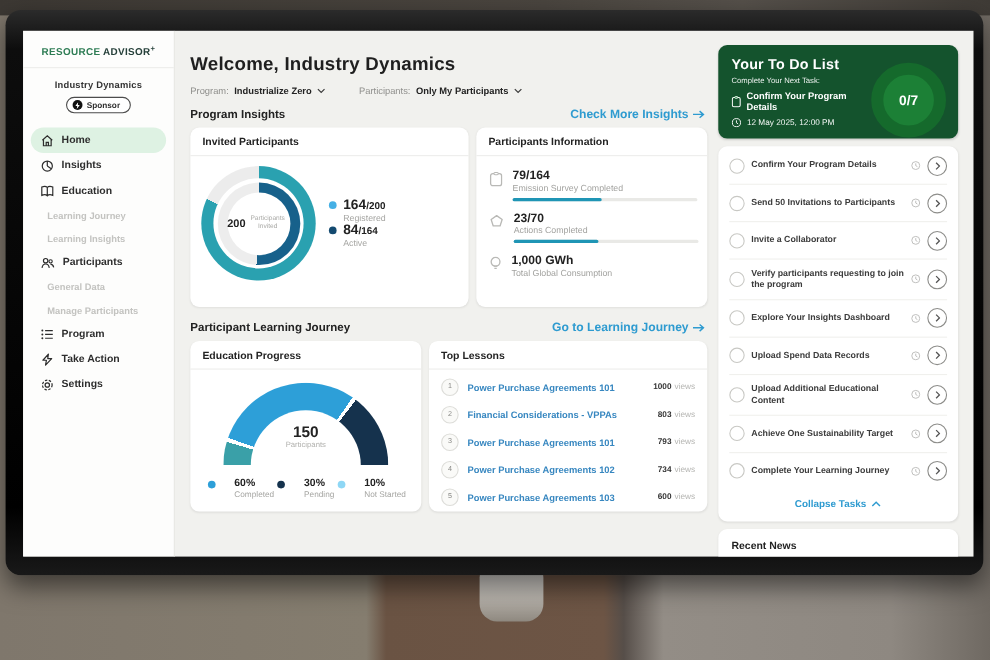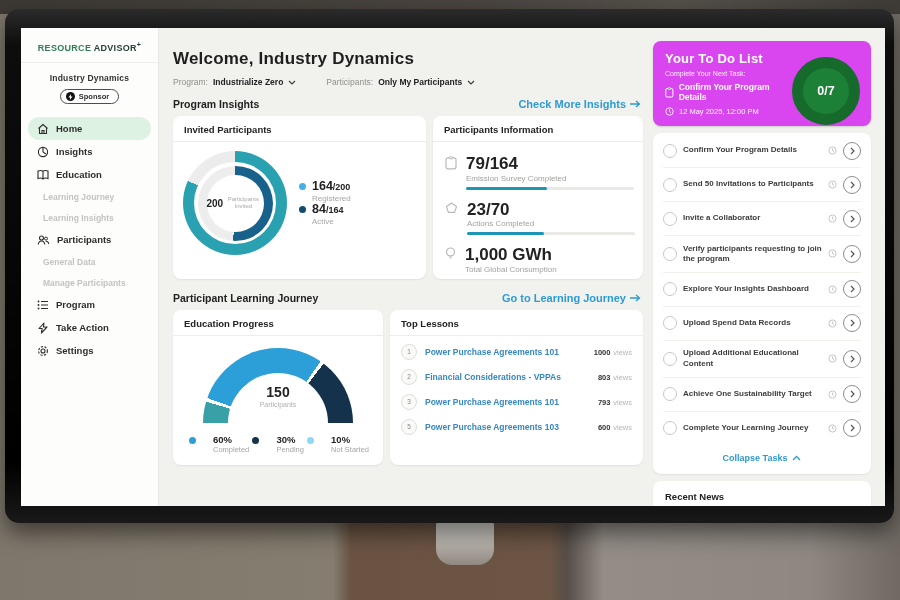--- a/index.html
+++ b/index.html
@@ -64,21 +64,21 @@
   .leg-item{display:flex;gap:6px;align-items:flex-start;}
   .dot{width:7px;height:7px;border-radius:50%;margin-top:3px;flex:none;}
   .leg-val{font-size:12.5px;font-weight:bold;color:#222;line-height:1.1;}
   .leg-val .sm{font-size:9px;}
   .leg-lab{font-size:8px;color:#a5a5a2;}
   
   .card-info{flex:1;height:163px;min-width:0;}
   .info-body{padding:7px 12px 0;}
   .info-row{display:flex;gap:9px;align-items:flex-start;padding:5px 0;}
   .info-ic{margin-top:2px;flex:none;}
-  .info-val{font-size:17px;font-weight:bold;color:#222;line-height:1.15;}
+  .info-val{font-size:11px;font-weight:bold;color:#222;line-height:1.15;}
   .info-lab{font-size:8px;color:#a2a29f;margin-bottom:4px;}
   .track{width:168px;height:3px;border-radius:2px;background:#e9e9e6;}
   .fill{height:3px;border-radius:2px;background:#1f95b5;}
   
   .card-edu{width:210px;height:155px;flex:none;}
   .gauge-wrap{position:relative;width:150px;height:76px;margin:12px auto 0;overflow:hidden;}
   .gauge{width:150px;height:150px;border-radius:50%;
     background:conic-gradient(from 270deg,
       #3aa0a8 0 4.6%, #ffffff 4.6% 5.4%,
       #2d9fd8 5.4% 34.6%, #ffffff 34.6% 35.4%,
@@ -94,21 +94,21 @@
   
   .card-lessons{flex:1;height:155px;min-width:0;}
   .lesson-row{display:flex;align-items:center;gap:8px;padding:4.5px 11px;}
   .chip{width:14px;height:14px;border-radius:50%;border:1px solid #ddddd9;background:#fafaf8;
     font-size:6.5px;color:#8a8a87;display:flex;align-items:center;justify-content:center;flex:none;}
   .lesson-t{flex:1;font-size:8.5px;font-weight:bold;color:#3787c0;cursor:pointer;white-space:nowrap;overflow:hidden;}
   .views{font-size:10px;font-weight:bold;color:#333;white-space:nowrap;}
   .views span{font-size:7.5px;color:#b5b5b2;font-weight:normal;}
   
   .rightcol{width:218px;flex:none;padding:13px 14px 0 0;display:flex;flex-direction:column;gap:7px;}
-  .todo-green{position:relative;height:100px;border-radius:8px;background:#d946ef;color:#fff;padding:10px 12px;box-sizing:border-box;
+  .todo-green{position:relative;height:100px;border-radius:8px;background:#14532d;color:#fff;padding:10px 12px;box-sizing:border-box;
     box-shadow:0 1px 2px rgba(0,0,0,.15);}
   .todo-green .t{font-size:13px;font-weight:bold;letter-spacing:.2px;}
   .todo-green .s{font-size:7px;margin-top:4px;opacity:.92;}
   .todo-green .task{display:flex;gap:5px;align-items:center;font-size:8.5px;font-weight:bold;margin-top:5px;width:130px;}
   .todo-green .due{display:flex;gap:5px;align-items:center;font-size:7.5px;margin-top:5px;opacity:.95;}
   .ring{position:absolute;right:11px;top:16px;width:68px;height:68px;border-radius:50%;
     border:11px solid #156a2c;background:#1c8036;box-sizing:border-box;
     display:flex;align-items:center;justify-content:center;}
   .ring .v{font-size:12.5px;font-weight:bold;color:#fff;}
   .todo-card{background:#fff;border-radius:8px;box-shadow:0 1px 2px rgba(0,0,0,.07);padding:1px 10px 2px;}
@@ -370,20 +370,25 @@
             <span class="chip">2</span>
             <span class="lesson-t">Financial Considerations - VPPAs</span>
             <span class="views"><span style="color:#333;font-weight:bold">803</span> <span>views</span></span>
           </div>
           <div class="lesson-row">
             <span class="chip">3</span>
             <span class="lesson-t">Power Purchase Agreements 101</span>
             <span class="views"><span style="color:#333;font-weight:bold">793</span> <span>views</span></span>
           </div>
           <div class="lesson-row">
+            <span class="chip">4</span>
+            <span class="lesson-t">Power Purchase Agreements 102</span>
+            <span class="views"><span style="color:#333;font-weight:bold">734</span> <span>views</span></span>
+          </div>
+          <div class="lesson-row">
             <span class="chip">5</span>
             <span class="lesson-t">Power Purchase Agreements 103</span>
             <span class="views"><span style="color:#333;font-weight:bold">600</span> <span>views</span></span>
           </div>
         </div>
       </div>
     </div>
   </div>
 
   <div class="rightcol">

